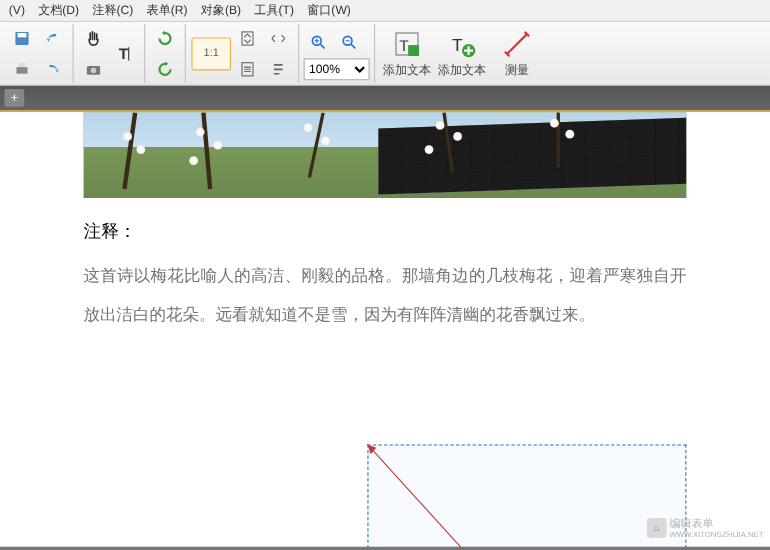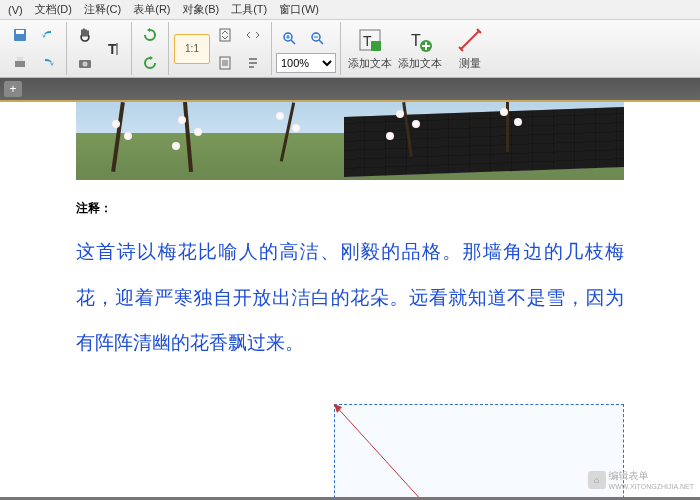--- a/index.html
+++ b/index.html
@@ -30,22 +30,22 @@
 .sky { position: absolute; inset: 0; background: linear-gradient(#b8d4e8 0%, #c8dff0 40%, #7a9858 40%, #6a8850 100%); }
 .wall { position: absolute; right: 0; top: 10px; width: 280px; height: 60px; background: repeating-linear-gradient(0deg,#555 0,#555 8px,#444 8px,#444 9px), repeating-linear-gradient(90deg,#555 0,#555 20px,#444 20px,#444 21px); background-blend-mode: multiply; transform: skewY(-2deg); }
 .branch { position: absolute; background: #3a2a1a; }
 .b1 { left: 40px; top: 0; width: 4px; height: 70px; transform: rotate(8deg); }
 .b2 { left: 110px; top: 0; width: 4px; height: 70px; transform: rotate(-5deg); }
 .b3 { left: 210px; top: 0; width: 3px; height: 60px; transform: rotate(12deg); }
 .b4 { left: 330px; top: 0; width: 3px; height: 55px; transform: rotate(-8deg); }
 .b5 { left: 430px; top: 0; width: 3px; height: 50px; }
 .blossom { position: absolute; width: 8px; height: 8px; background: radial-gradient(#fff,#f8e8e8); border-radius: 50%; }
 
-.heading { font-size: 12px; font-weight: bold; margin: 20px 0 12px; }
-.paragraph { font-size: 19px; line-height: 2.4; color: #1d4ed8; text-align: justify; }
+.heading { font-size: 16px; font-weight: normal; margin: 20px 0 12px; }
+.paragraph { font-size: 15px; line-height: 2.4; color: #737373; text-align: justify; }
 
 
 .annot-select { position: absolute; left: 334px; top: 302px; width: 290px; height: 130px; border: 1px dashed #2a6fd6; background: rgba(200,220,250,0.15); }
 @keyframes blink { 50% { opacity: 0; } }
 
 
 .bottom-band { position: absolute; bottom: 0; left: 0; right: 0; height: 3px; background: #777; }
 
 
 .watermark { position: absolute; right: 6px; bottom: 10px; font-size: 10px; color: #b0b0b0; display: flex; align-items: center; }

